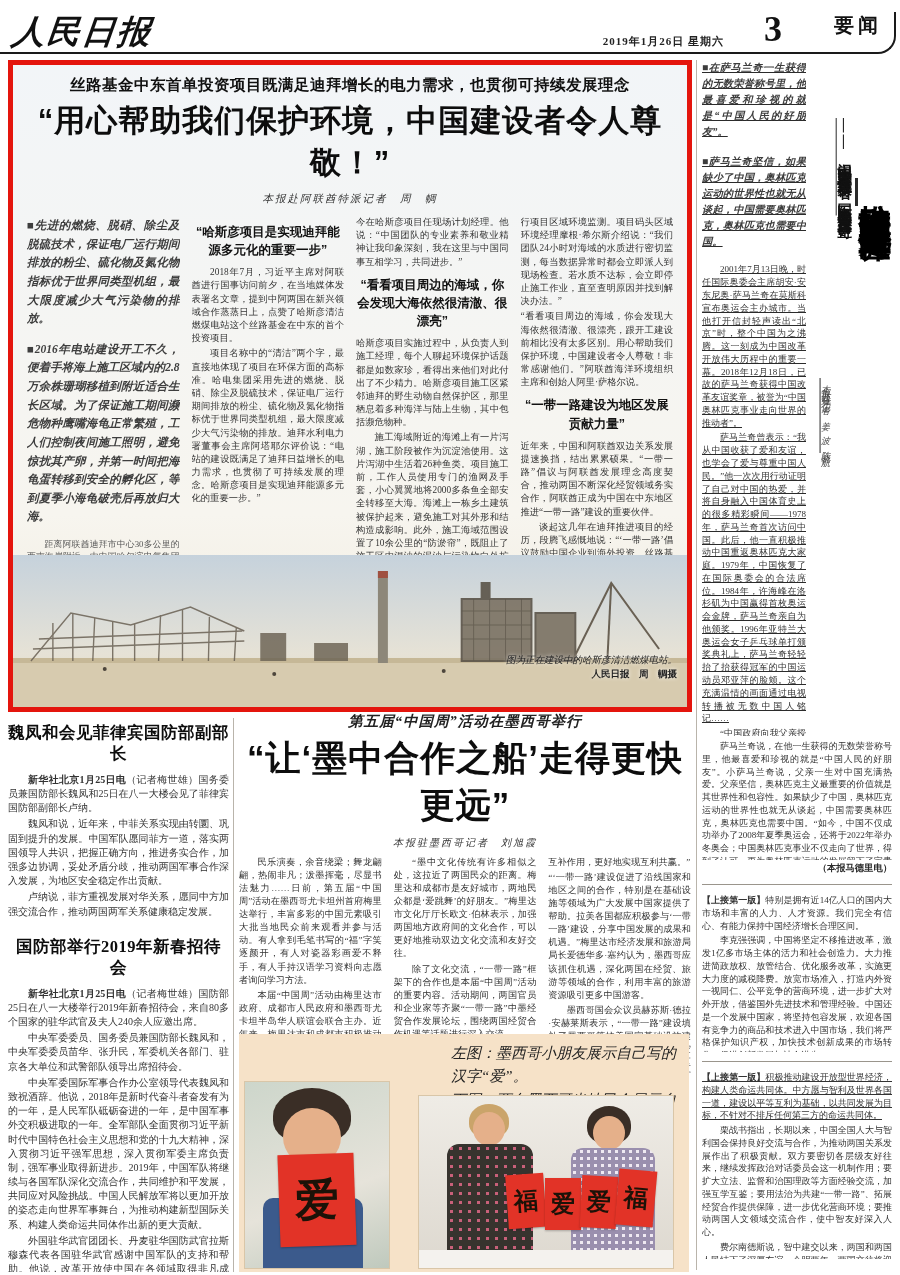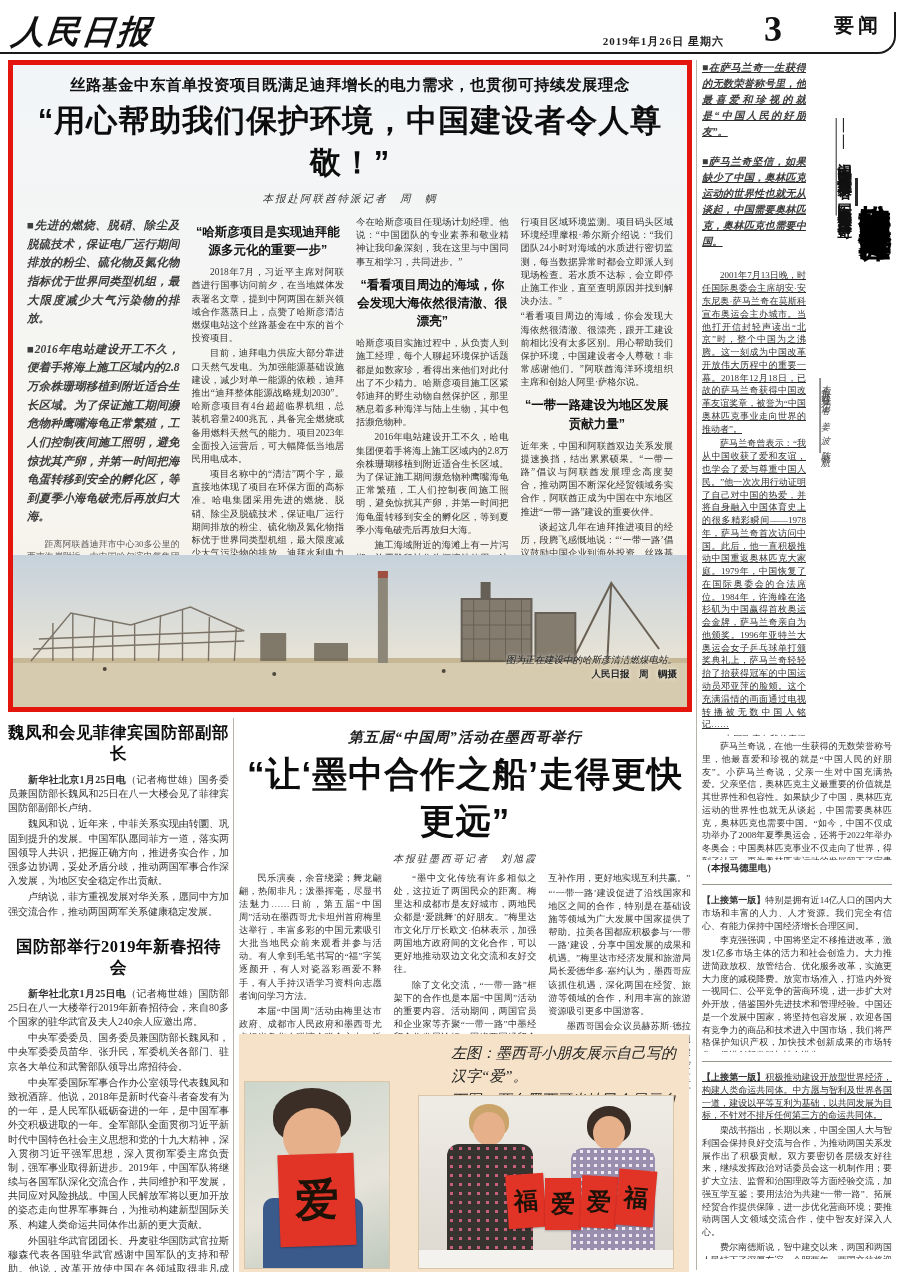--- a/index.html
+++ b/index.html
@@ -40,42 +40,42 @@
         color:#222;line-height:1.5;text-shadow:0 0 4px rgba(255,255,255,.9);margin-left:36px;}
   .photo-cap b{font-style:normal;}
   
   .rightcol{position:absolute;left:702px;top:60px;width:190px;height:1210px;overflow:hidden;}
   .sam-top{display:flex;height:676px;overflow:hidden;text-decoration:underline;}
   .sam-left{width:104px;overflow:hidden;}
   .sam-bullet{font-size:10.3px;line-height:1.55;font-weight:600;color:#3d3d3d;margin:0 0 14px;
         text-align:justify;font-style:italic;}
   .sam-body p,.sam-body2 p,.cont p{margin:0 0 2px;font-size:9px;line-height:1.42;text-indent:2em;
         text-align:justify;color:#333;}
-  .sam-body{margin-top:20px;}
+  .sam-body{margin-top:14px;}
   .sam-vert{flex:1;display:flex;justify-content:flex-end;gap:4px;}
   .v-byline{writing-mode:vertical-rl;font-size:9px;color:#444;margin-top:318px;letter-spacing:3px;font-style:italic;}
   .v-sub{writing-mode:vertical-rl;font-size:14.5px;font-weight:600;color:#111;margin-top:58px;
         letter-spacing:2px;line-height:1.25;}
   .v-title{writing-mode:vertical-rl;font-size:33px;font-weight:900;color:#000;margin-top:118px;
         font-family:"Liberation Sans","DejaVu Sans",sans-serif;line-height:1.04;letter-spacing:2px;}
   .sam-body2{height:120px;overflow:hidden;margin-top:4px;}
-  .col-dateline{font-weight:bold;font-size:9.3px;margin:2px 0 0;}
+  .col-dateline{text-align:right;font-weight:bold;font-size:9.3px;margin:2px 0 0;}
   .col-hr{border:none;border-top:1px solid #9a958c;margin:9px 0;}
   .cont{overflow:hidden;}
   .cont-1{height:158px;} .cont-2{height:188px;}
   .cont .tagbold{font-weight:bold;}
   
   .leftcol{position:absolute;left:8px;top:716px;width:221px;height:556px;overflow:hidden;}
   .brief{margin-bottom:17px;}
   .brief h3{margin:6px 0 8px;text-align:center;font-size:16.5px;font-weight:900;color:#0d0d0d;letter-spacing:.5px;line-height:1.3;}
   .brief p{margin:0 0 2px;font-size:10px;line-height:1.42;text-indent:2em;text-align:justify;color:#333;}
   .wire{font-weight:bold;}
   
   .mexico{position:absolute;left:239px;top:712px;width:452px;height:560px;overflow:hidden;}
-  .mex-kicker{text-align:center;font-size:14.5px;font-style:italic;font-weight:600;color:#222;margin:16px 0 0;letter-spacing:1px;}
+  .mex-kicker{text-align:center;font-size:14.5px;font-style:italic;font-weight:600;color:#222;margin:0 0 0;letter-spacing:1px;}
   .mex-headline{text-align:center;font-size:35px;font-weight:900;letter-spacing:1px;color:#0d0d0d;
         font-family:"Liberation Sans","DejaVu Sans",sans-serif;margin:4px 0 0;}
   .mex-byline{text-align:center;font-size:10px;font-style:italic;color:#333;margin:7px 0 6px;letter-spacing:2px;}
   .mex-cols{display:flex;gap:12px;height:222px;overflow:hidden;}
   .mcol{flex:1;overflow:hidden;font-size:9.2px;line-height:1.42;color:#333;}
   .mcol p{margin:0 0 2px;text-indent:2em;text-align:justify;}
   
   .mex-panel{position:absolute;left:0;right:2px;top:322px;height:238px;background:var(--panel-beige);}
   .mex-caps{position:absolute;left:212px;top:8px;width:234px;font-size:15px;font-style:italic;color:#222;line-height:1.55;}
   .mex-caps .r{text-align:left;} .mex-caps b{font-style:normal;}
@@ -116,30 +116,28 @@
     <div class="lead-cols">
       <div class="lcol">
         <p class="sum-bullet">■先进的燃烧、脱硝、除尘及脱硫技术，保证电厂运行期间排放的粉尘、硫化物及氮化物指标优于世界同类型机组，最大限度减少大气污染物的排放。</p>
         <p class="sum-bullet">■2016年电站建设开工不久，便着手将海上施工区域内的2.8万余株珊瑚移植到附近适合生长区域。为了保证施工期间濒危物种鹰嘴海龟正常繁殖，工人们控制夜间施工照明，避免惊扰其产卵，并第一时间把海龟蛋转移到安全的孵化区，等到夏季小海龟破壳后再放归大海。</p>
         <p class="sum-intro" style="text-indent:2em;">距离阿联酋迪拜市中心30多公里的西南海岸附近，由中国哈尔滨电气集团有限公司（哈电集团）建设的哈斯彦清洁燃煤电站（哈斯彦项目）已初现规模。这是中东地区首座清洁燃煤电站，也是“一带一路”框架下中东地区首个中资企业参与投资、建设和运营的电站项目。项目首台机组计划于2020年3月投入运行，为2020年迪拜世博会提供能源支持。</p>
       </div>
       <div class="lcol">
         <div class="subhead">“哈斯彦项目是实现迪拜能源多元化的重要一步”</div>
         <div>
             <p>2018年7月，习近平主席对阿联酋进行国事访问前夕，在当地媒体发表署名文章，提到中阿两国在新兴领域合作蒸蒸日上，点赞了哈斯彦清洁燃煤电站这个丝路基金在中东的首个投资项目。</p>
-            <p>目前，迪拜电力供应大部分靠进口天然气发电。为加强能源基础设施建设，减少对单一能源的依赖，迪拜推出“迪拜整体能源战略规划2030”。哈斯彦项目有4台超超临界机组，总装机容量2400兆瓦，具备完全燃烧或备用燃料天然气的能力。项目2023年全面投入运营后，可大幅降低当地居民用电成本。</p>
             <p>项目名称中的“清洁”两个字，最直接地体现了项目在环保方面的高标准。哈电集团采用先进的燃烧、脱硝、除尘及脱硫技术，保证电厂运行期间排放的粉尘、硫化物及氮化物指标优于世界同类型机组，最大限度减少大气污染物的排放。迪拜水利电力署董事会主席阿塔耶尔评价说：“电站的建设既满足了迪拜日益增长的电力需求，也贯彻了可持续发展的理念。哈斯彦项目是实现迪拜能源多元化的重要一步。”</p>
           </div>
       </div>
       <div class="lcol cont-first">
         <p>今在哈斯彦项目任现场计划经理。他说：“中国团队的专业素养和敬业精神让我印象深刻，我在这里与中国同事互相学习，共同进步。”</p>
         <div class="subhead">“看看项目周边的海域，你会发现大海依然很清澈、很漂亮”</div>
         <div>
             <p>哈斯彦项目实施过程中，从负责人到施工经理，每个人聊起环境保护话题都是如数家珍，看得出来他们对此付出了不少精力。哈斯彦项目施工区紧邻迪拜的野生动物自然保护区，那里栖息着多种海洋与陆上生物，其中包括濒危物种。</p>
-            <p>2016年电站建设开工不久，哈电集团便着手将海上施工区域内的2.8万余株珊瑚移植到附近适合生长区域。为了保证施工期间濒危物种鹰嘴海龟正常繁殖，工人们控制夜间施工照明，避免惊扰其产卵，并第一时间把海龟蛋转移到安全的孵化区，等到夏季小海龟破壳后再放归大海。</p>
             <p>施工海域附近的海滩上有一片泻湖，施工阶段被作为沉淀池使用。这片泻湖中生活着26种鱼类。项目施工前，工作人员使用专门的渔网及手套，小心翼翼地将2000多条鱼全部安全转移至大海。海滩上一栋乡土建筑被保护起来，避免施工对其外形和结构造成影响。此外，施工海域范围设置了10余公里的“防淤帘”，既阻止了施工区内混浊的泥沙与污染物向外扩散，也避免了海域外各种海洋生物误入其中，将海域内可能的环境风险降至最低。</p>
           </div>
       </div>
       <div class="lcol cont-first">
         <p>行项目区域环境监测。项目码头区域环境经理摩根·希尔斯介绍说：“我们团队24小时对海域的水质进行密切监测，每当数据异常时都会立即派人到现场检查。若水质不达标，会立即停止施工作业，直至查明原因并找到解决办法。”</p>
         <div>
             <p>“看看项目周边的海域，你会发现大海依然很清澈、很漂亮，跟开工建设前相比没有太多区别。用心帮助我们保护环境，中国建设者令人尊敬！非常感谢他们。”阿联酋海洋环境组织主席和创始人阿里·萨格尔说。</p>
           </div>
         <div class="subhead">“一带一路建设为地区发展贡献力量”</div>
         <div>

